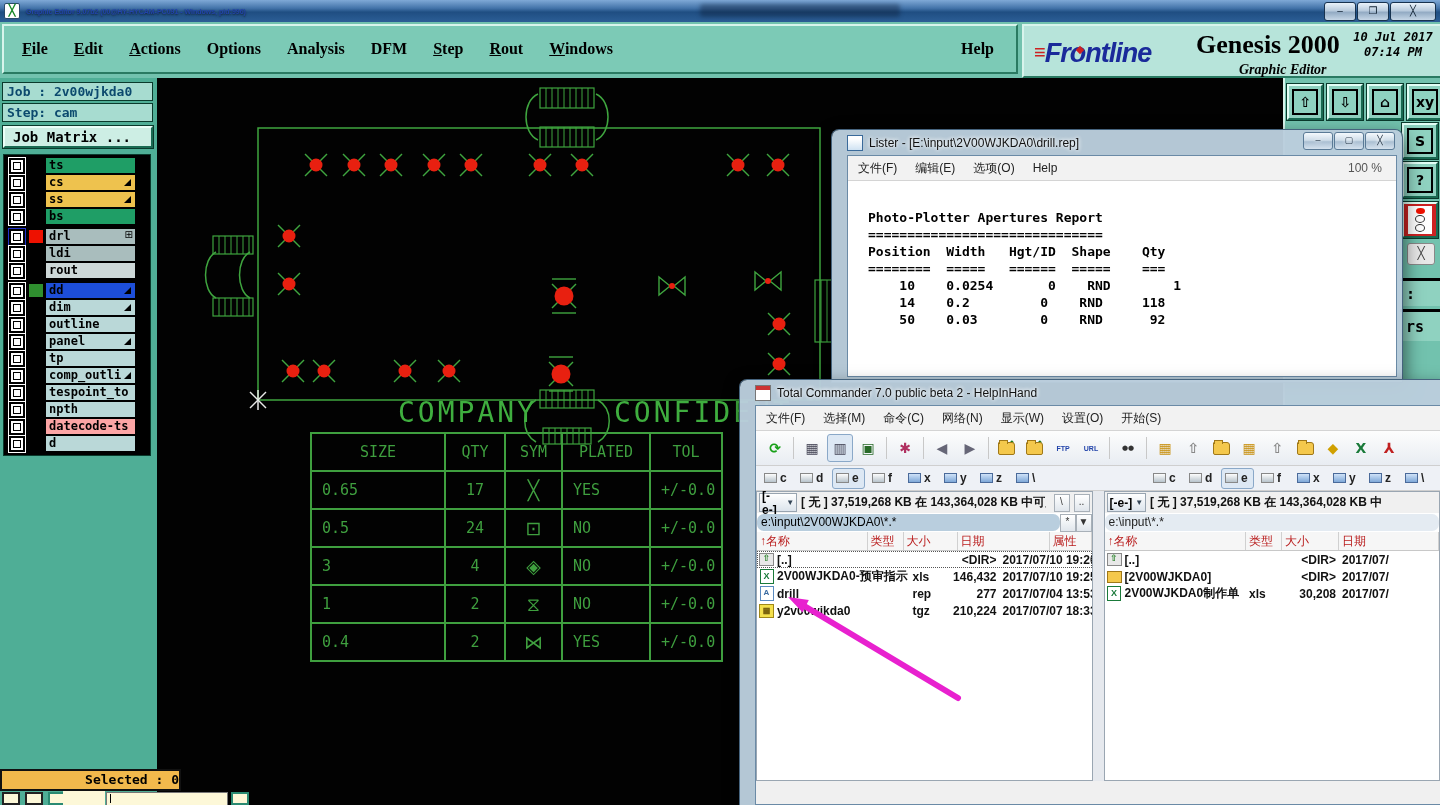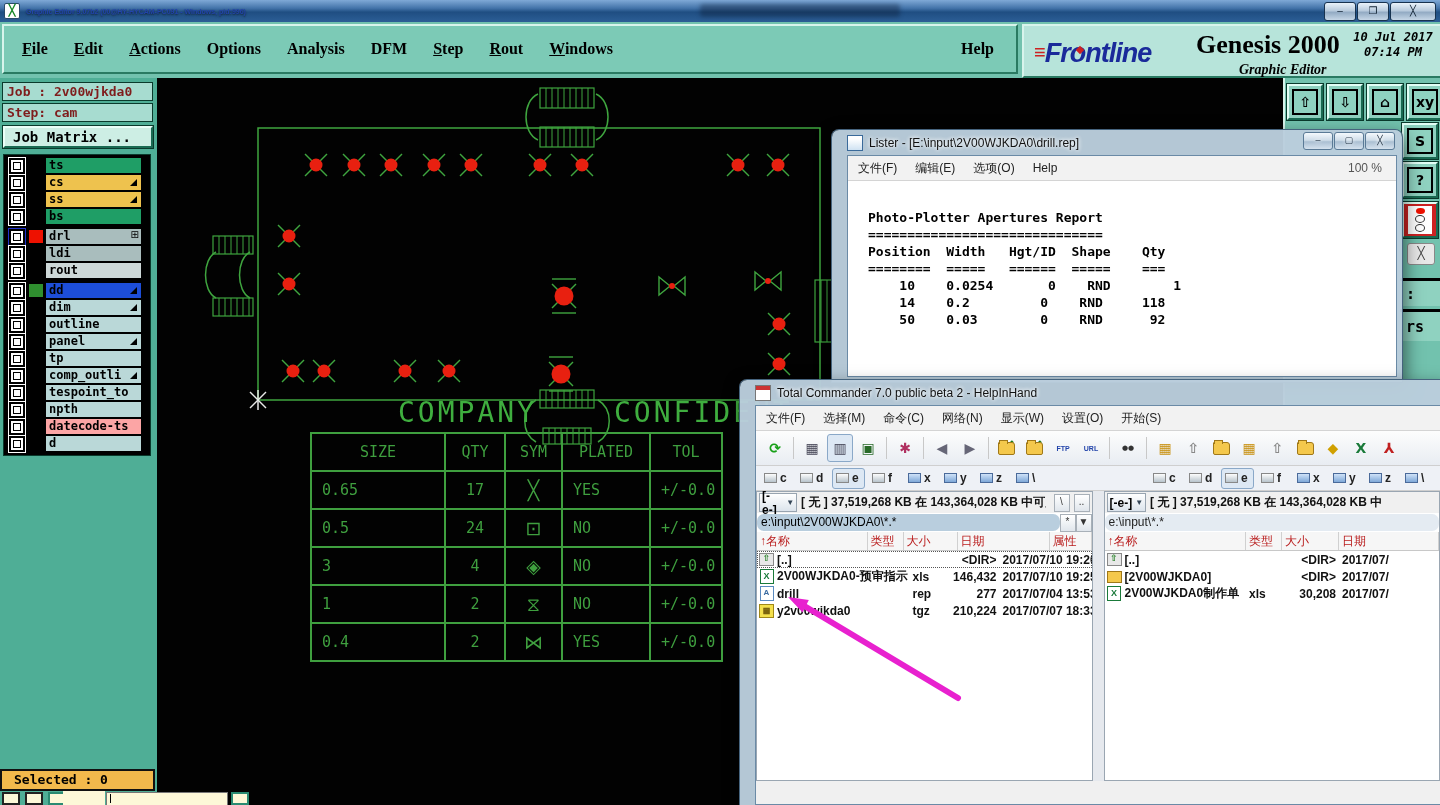--- a/index.html
+++ b/index.html
@@ -34,37 +34,37 @@
   .flogo .odot{color:#1a2a9a;position:relative;}
   .flogo .odot i{position:absolute;left:7px;top:9px;width:6px;height:6px;background:#cc2222;transform:rotate(45deg);}
   .gname{position:absolute;left:172px;top:4px;font-family:"Liberation Serif",serif;font-weight:bold;font-size:26px;color:#000;}
   .gsub{position:absolute;left:215px;top:36px;font-family:"Liberation Serif",serif;font-style:italic;font-weight:bold;font-size:14px;color:#000;}
   .gdate{position:absolute;right:4px;top:4px;width:86px;text-align:center;
     font:italic bold 12px "DejaVu Sans Mono",monospace;color:#000;line-height:15px;}
 
   
   .sidebar{position:absolute;left:0;top:78px;width:157px;height:727px;background:#4fae96;z-index:3;}
   .sbox{position:absolute;left:2px;width:151px;height:19px;background:#a7dcd0;border:1px solid #0a3a2c;
-    font:bold 13px "DejaVu Sans Mono",monospace;color:#7f1d1d;line-height:18px;padding-left:4px;box-sizing:border-box;}
+    font:bold 13px "DejaVu Sans Mono",monospace;color:#0c4a6e;line-height:18px;padding-left:4px;box-sizing:border-box;}
   .smatrix{position:absolute;left:3px;top:48px;width:150px;height:22px;background:#cdeee4;
     border-top:2px solid #eafff8;border-left:2px solid #eafff8;border-right:2px solid #1a6a52;border-bottom:2px solid #1a6a52;
     box-shadow:0 0 0 1px #0a3a2c;font:bold 14px "DejaVu Sans Mono",monospace;line-height:19px;padding-left:8px;box-sizing:border-box;}
-  .layerpanel{position:absolute;left:3px;top:76px;width:148px;background:#000;border:1px solid #0a3a2c;padding:2px 8px 3px 2px;box-sizing:border-box;}
+  .layerpanel{position:absolute;left:3px;top:76px;width:148px;background:#000;border:1px solid #0a3a2c;padding:2px 14px 3px 2px;box-sizing:border-box;}
   .layer-group{margin-bottom:3px;}
   .layer-group:last-child{margin-bottom:0;}
   .layer-row{display:flex;align-items:center;height:17px;background:#000;}
   .layer-check{width:12px;height:12px;background:#fff;border:2px solid #000;outline:1px solid #fff;margin:0 4px 0 3px;position:relative;flex:none;}
   .layer-check::after{content:"";position:absolute;left:2px;top:2px;width:6px;height:6px;border:1px solid #000;}
   .layer-swatch{width:14px;height:13px;background:#000;margin-right:2px;flex:none;}
   .layer-name{flex:1;height:15px;font:bold 12px "DejaVu Sans Mono",monospace;color:#000;
     padding-left:3px;position:relative;line-height:15px;border:1px solid #000;}
   .layer-arrow{position:absolute;right:4px;top:4px;width:0;height:0;border-bottom:7px solid #000;border-left:7px solid transparent;}
   .layer-grid{position:absolute;right:2px;top:0;font:10px "DejaVu Sans",sans-serif;color:#000;}
-  .selbox{position:absolute;left:0;top:691px;width:155px;height:22px;background:#f2b94c;border:2px solid #111;
-    font:bold 13px "DejaVu Sans Mono",monospace;line-height:18px;padding-left:12px;box-sizing:border-box;}
+  .selbox{position:absolute;left:0;top:691px;width:181px;height:22px;background:#f2b94c;border:2px solid #111;
+    font:bold 13px "DejaVu Sans Mono",monospace;line-height:18px;padding-left:12px;box-sizing:border-box;text-align:right;}
 
   
   .canvasbg{position:absolute;left:157px;top:78px;width:1126px;height:727px;background:#020202;z-index:1;}
   .pcbsvg{position:absolute;left:0;top:0;z-index:2;pointer-events:none;}
   .cadtext{position:absolute;z-index:2;color:#3fae3f;font:28px "DejaVu Sans Mono",monospace;letter-spacing:3px;pointer-events:none;}
   .drilltable{position:absolute;left:310px;top:432px;z-index:2;border:1px solid #3f9f3f;
     display:grid;grid-template-columns:134px 60px 57px 88px 72px;grid-auto-rows:38px;
     color:#3f9f3f;font:15px "DejaVu Sans Mono",monospace;}
   .drilltable .cell{border:1px solid #3f9f3f;display:flex;align-items:center;padding-left:10px;box-sizing:border-box;}
   .drilltable .head{justify-content:center;padding-left:0;}

